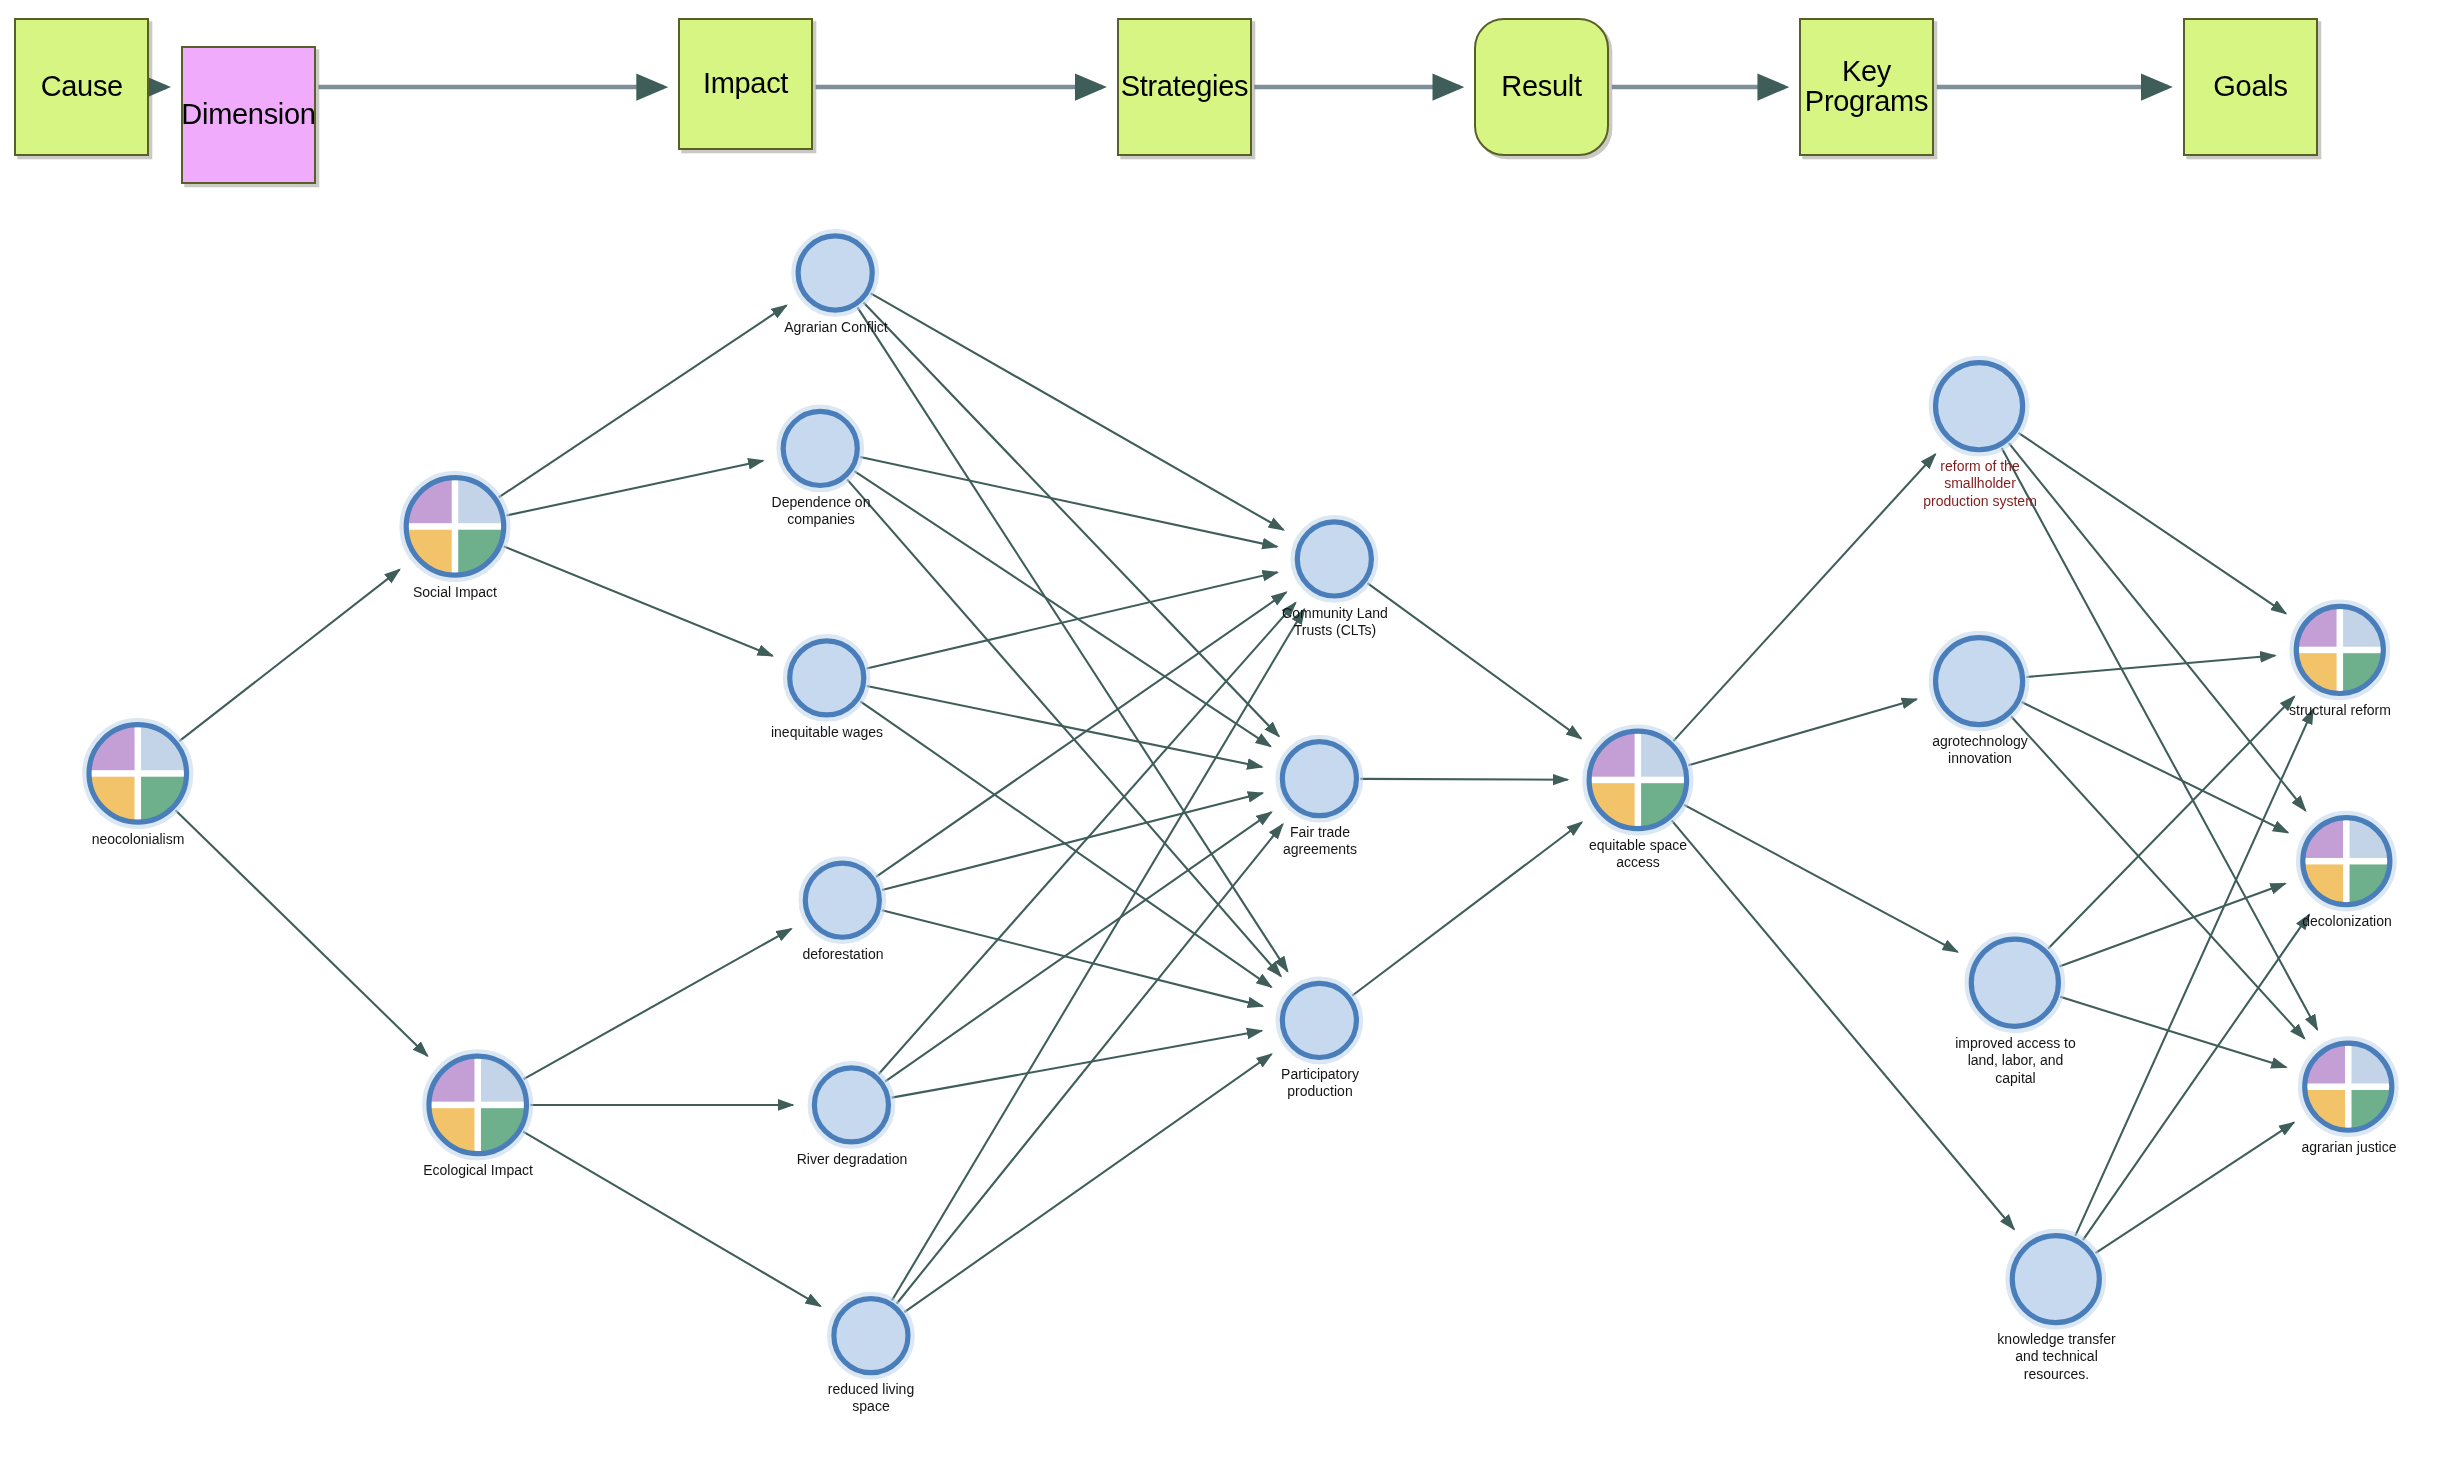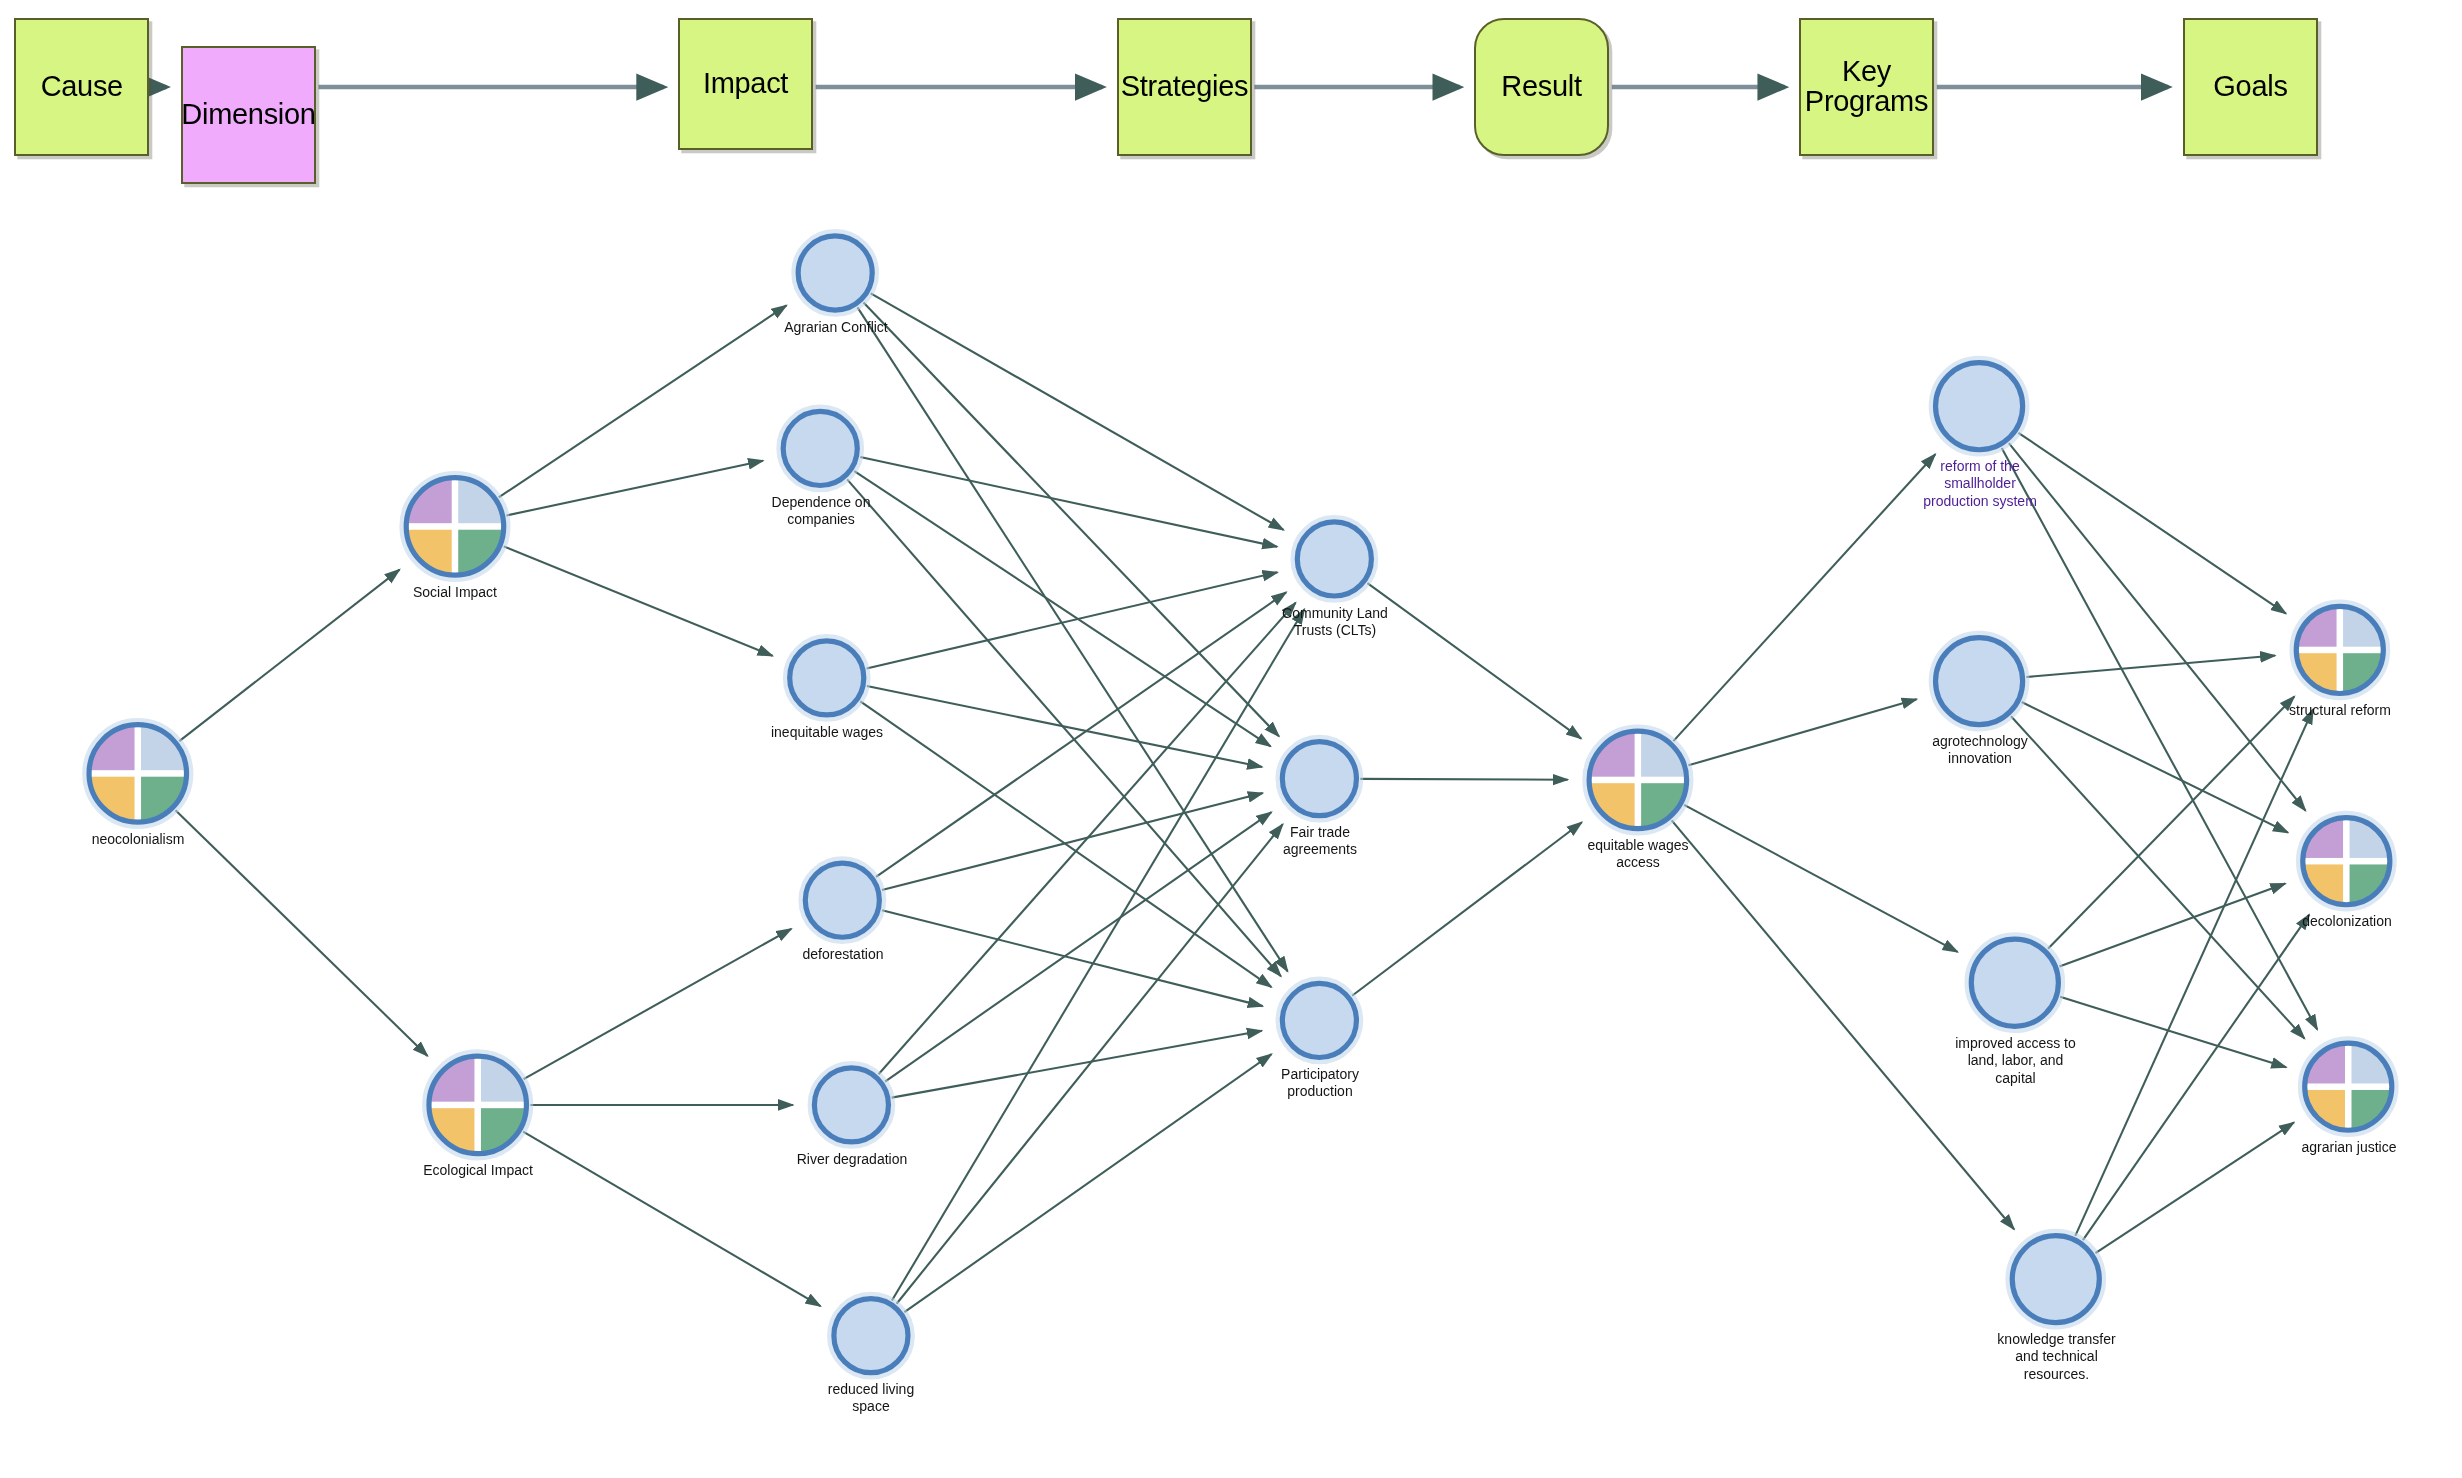--- a/index.html
+++ b/index.html
@@ -363,24 +363,24 @@
       <div class="hit" style="left: 832px; top: 1297px; width: 78px; height: 78px;"></div>
       <div class="node-label" style="left: 1195px; top: 605px; width: 280px; color: rgb(20, 20, 20);">Community Land
 Trusts (CLTs)</div>
       <div class="hit" style="left: 1296px; top: 520px; width: 78px; height: 78px;"></div>
       <div class="node-label" style="left: 1180px; top: 824px; width: 280px; color: rgb(20, 20, 20);">Fair trade
 agreements</div>
       <div class="hit" style="left: 1281px; top: 740px; width: 78px; height: 78px;"></div>
       <div class="node-label" style="left: 1180px; top: 1066px; width: 280px; color: rgb(20, 20, 20);">Participatory
 production</div>
       <div class="hit" style="left: 1281px; top: 982px; width: 78px; height: 78px;"></div>
-      <div class="node-label" style="left: 1498px; top: 837px; width: 280px; color: rgb(20, 20, 20);">equitable wages
+      <div class="node-label" style="left: 1498px; top: 837px; width: 280px; color: rgb(20, 20, 20);">equitable space
 access</div>
       <div class="hit" style="left: 1587px; top: 729px; width: 101px; height: 101px;"></div>
-      <div class="node-label" style="left: 1827px; top: 458px; width: 306px; color: #4c1d95;">reform of the
+      <div class="node-label" style="left: 1827px; top: 458px; width: 306px; color: #7f1d1d;">reform of the
 smallholder
 production system</div>
       <div class="hit" style="left: 1934px; top: 361px; width: 91px; height: 91px;"></div>
       <div class="node-label" style="left: 1840px; top: 733px; width: 280px; color: rgb(20, 20, 20);">agrotechnology
 innovation</div>
       <div class="hit" style="left: 1934px; top: 636px; width: 91px; height: 91px;"></div>
       <div class="node-label" style="left: 1856px; top: 1035px; width: 319px; color: rgb(20, 20, 20);">improved access to
 land, labor, and
 capital</div>
       <div class="hit" style="left: 1970px; top: 937px; width: 91px; height: 91px;"></div>

